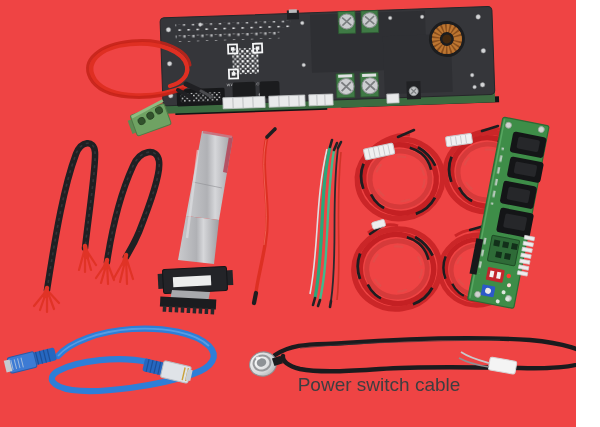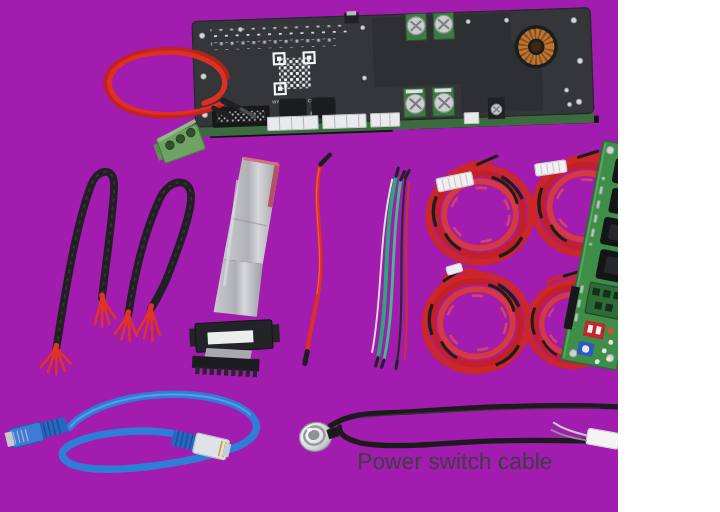--- a/index.html
+++ b/index.html
@@ -1,16 +1,16 @@
 <!DOCTYPE html>
 <html><head>
 <meta charset="utf-8">
 <style>
   html,body{margin:0;padding:0;background:#ffffff;}
-  .stage{position:relative;width:515px;height:427px;background:#a21caf;overflow:hidden;
+  .stage{position:relative;width:576px;height:427px;background:#ef4444;overflow:hidden;
          font-family:"Liberation Sans",sans-serif;text-decoration:underline;}
   svg{display:block;}
   text{font-family:"Liberation Sans",sans-serif;}
 </style>
 </head>
 <body>
 
 <div class="stage">
 <svg width="600" height="427" viewBox="0 0 600 427">
   <defs>

